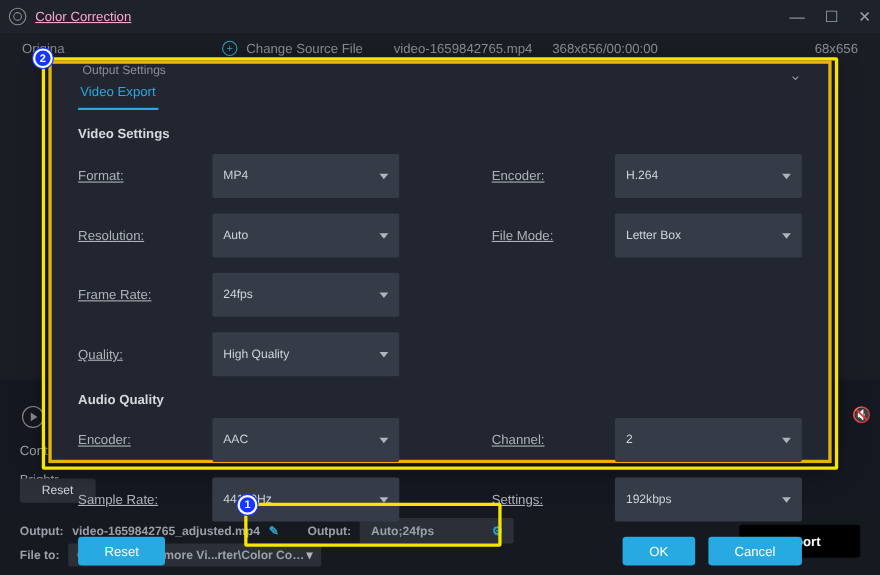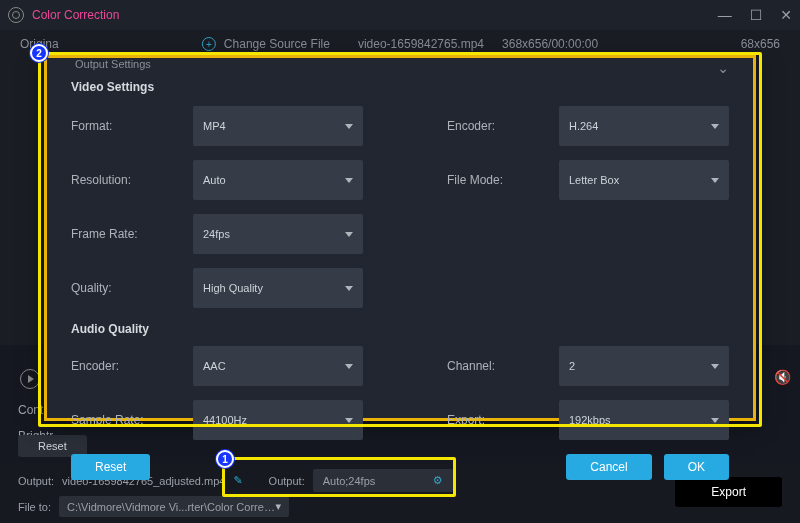--- a/index.html
+++ b/index.html
@@ -2,62 +2,62 @@
 <html><head>
 <meta charset="utf-8">
 <style>
   * { box-sizing: border-box; margin: 0; padding: 0; font-family: "Segoe UI", Arial, sans-serif; }
   body { background: #1a1d24; color: #c5c8cc; width: 800px; height: 523px; overflow: hidden; position: relative; font-size: 12px; }
 
   
   .titlebar { height: 30px; background: #1e222a; display: flex; align-items: center; padding: 0 8px; }
   .titlebar .app-icon { width: 16px; height: 16px; border: 1.5px solid #888; border-radius: 50%; margin-right: 8px; display: flex; align-items: center; justify-content: center; }
   .titlebar .app-icon svg { width: 10px; height: 10px; }
-  .titlebar .title { color: #ec4899; flex: 1; }
+  .titlebar .title { color: #f9a8d4; flex: 1; text-decoration: underline; }
   .titlebar .winbtns { display: flex; gap: 18px; color: #9aa0a8; font-size: 14px; }
   .titlebar .winbtn { cursor: pointer; }
 
   
   .topinfo { height: 28px; display: flex; align-items: center; padding: 0 20px; color: #8a8f97; font-size: 12px; position: relative; }
   .topinfo .left { }
   .topinfo .center { position: absolute; left: 50%; transform: translateX(-50%); display: flex; align-items: center; gap: 8px; }
   .topinfo .center .plus-icon { width: 14px; height: 14px; border: 1px solid #2ea4c9; border-radius: 50%; display: flex; align-items: center; justify-content: center; color: #2ea4c9; font-size: 10px; }
   .topinfo .right { margin-left: auto; }
 
   
   .behind { position: absolute; bottom: 58px; left: 0; right: 0; height: 120px; background: #151820; padding: 10px 18px; color: #9aa0a8; }
   .behind .play-icon { position: absolute; top: 24px; left: 20px; width: 20px; height: 20px; border: 1.5px solid #888; border-radius: 50%; display:flex; align-items:center; justify-content:center;}
   .behind .play-icon:after { content:''; border-left: 6px solid #888; border-top: 4px solid transparent; border-bottom: 4px solid transparent; margin-left:2px; }
   .behind .mute-icon { position: absolute; top: 24px; right: 8px; color:#888; font-size:14px;}
   .behind .ctrlrows { position:absolute; top:58px; left:18px; display:flex; flex-direction:column; gap:12px;}
   .behind .reset-bg { position:absolute; bottom: 8px; left: 18px; background:#2a2f38; color:#d0d4d9; padding:5px 20px; border-radius:3px; font-size:11px;}
 
   
-  .bottombar { position: absolute; bottom: 0; left: 0; right: 0; height: 60px; background: #16191f; padding: 6px 18px; display: flex; flex-direction: column; justify-content: space-between; }
+  .bottombar { position: absolute; bottom: 0; left: 0; right: 0; height: 60px; background: #16191f; padding: 6px 18px; display: flex; flex-direction: column; justify-content: center; font-weight: bold; }
   .bottombar .row { display: flex; align-items: center; gap: 8px; font-size: 11px; color: #9aa0a8; }
   .bottombar .edit-icon { color: #2ea4c9; cursor:pointer; }
   .bottombar .out-group { display:flex; align-items:center; gap:8px; }
   .bottombar .out-box { background:#2a2f38; padding:5px 10px; width:140px; display:flex; align-items:center; justify-content:space-between; border-radius:2px; }
   .bottombar .gear-icon { color:#2ea4c9; cursor:pointer; }
   .bottombar .save-box { background:#2a2f38; padding:4px 8px; width:230px; display:flex; align-items:center; justify-content:space-between; border-radius:2px;}
   .bottombar .export-btn { position:absolute; right:18px; bottom:16px; background:#000000; color:#fff; padding:8px 36px; border-radius:3px; font-size:12px; cursor:pointer; }
 
   
   .modal-wrap { position:absolute; top:55px; left:44px; right:44px; bottom:102px; background:#212631; border:3px solid #eab308; box-shadow: 0 4px 20px rgba(0,0,0,0.5); padding: 8px 24px 12px 24px; display:flex; flex-direction:column; }
   .modal-title-row { height:10px; position:relative; }
   .modal-title { position:absolute; top:-8px; left:4px; color:#8a8f97; font-size:11px;}
   .modal-close { position:absolute; top:-6px; right:0; color:#8a8f97; font-size:14px; }
 
   .tabrow { margin-top:4px; border-bottom: none; }
   .tab { display:inline-block; padding:6px 2px 8px 2px; color:#27a9e1; border-bottom:2px solid #27a9e1; font-size:12px; }
 
   .section-h { margin-top:14px; color:#d6dadf; font-weight:600; font-size:12px; }
 
   .form-grid { display:grid; grid-template-columns: 110px 170px 1fr 100px 170px; column-gap: 12px; row-gap: 14px; margin-top:12px; align-items:center; }
-  .form-grid .lbl { color:#aeb3ba; font-size:12px; }
+  .form-grid .lbl { color:#aeb3ba; font-size:12px;text-decoration:underline; }
   .select { background:#353c48; color:#cfd3d9; height:40px; display:flex; align-items:center; justify-content:space-between; padding:0 10px; border-radius:2px; font-size:11px; cursor:pointer; }
   .select .caret { width:0; height:0; border-left:4px solid transparent; border-right:4px solid transparent; border-top:5px solid #b0b5bc; }
 
   .modal-buttons { margin-top:auto; display:flex; align-items:center; padding-top:14px; }
   .btn { background:#27a9e1; color:#fff; padding:6px 24px; border-radius:3px; font-size:12px; cursor:pointer; }
   .btn + .btn { margin-left:12px; }
   .spacer { flex:1; }
 
   
   .hl-modal { position:absolute; top:52px; left:38px; right:38px; bottom:96px; border:3px solid #f5e600; pointer-events:none; border-radius:2px;}
@@ -128,20 +128,23 @@
   </div>
   <div class="export-btn">Export</div>
 </div>
 
 <div class="modal-wrap">
   <div class="modal-title-row">
     <span class="modal-title">Output Settings</span>
     <span class="modal-close">⌄</span>
   </div>
 
+  <div class="tabrow">
+    <span class="tab">Video Export</span>
+  </div>
 
   <div class="section-h">Video Settings</div>
   <div class="form-grid">
     <span class="lbl">Format:</span>
     <div class="select">
         <span>MP4</span>
         <span class="caret"></span>
       </div>
     <span></span>
     <span class="lbl">Encoder:</span>
@@ -194,31 +197,31 @@
         <span>2</span>
         <span class="caret"></span>
       </div>
 
     <span class="lbl">Sample Rate:</span>
     <div class="select">
         <span>44100Hz</span>
         <span class="caret"></span>
       </div>
     <span></span>
-    <span class="lbl">Export:</span>
+    <span class="lbl">Settings:</span>
     <div class="select">
         <span>192kbps</span>
         <span class="caret"></span>
       </div>
   </div>
 
   <div class="modal-buttons">
     <span class="btn">Reset</span>
     <span class="spacer"></span>
+    <span class="btn">OK</span>
     <span class="btn">Cancel</span>
-    <span class="btn">OK</span>
   </div>
 </div>
 
 <div class="hl-modal"></div>
 <div class="hl-output"></div>
 <div class="badge badge1">1</div>
 <div class="badge badge2">2</div>
 
 </body></html>

